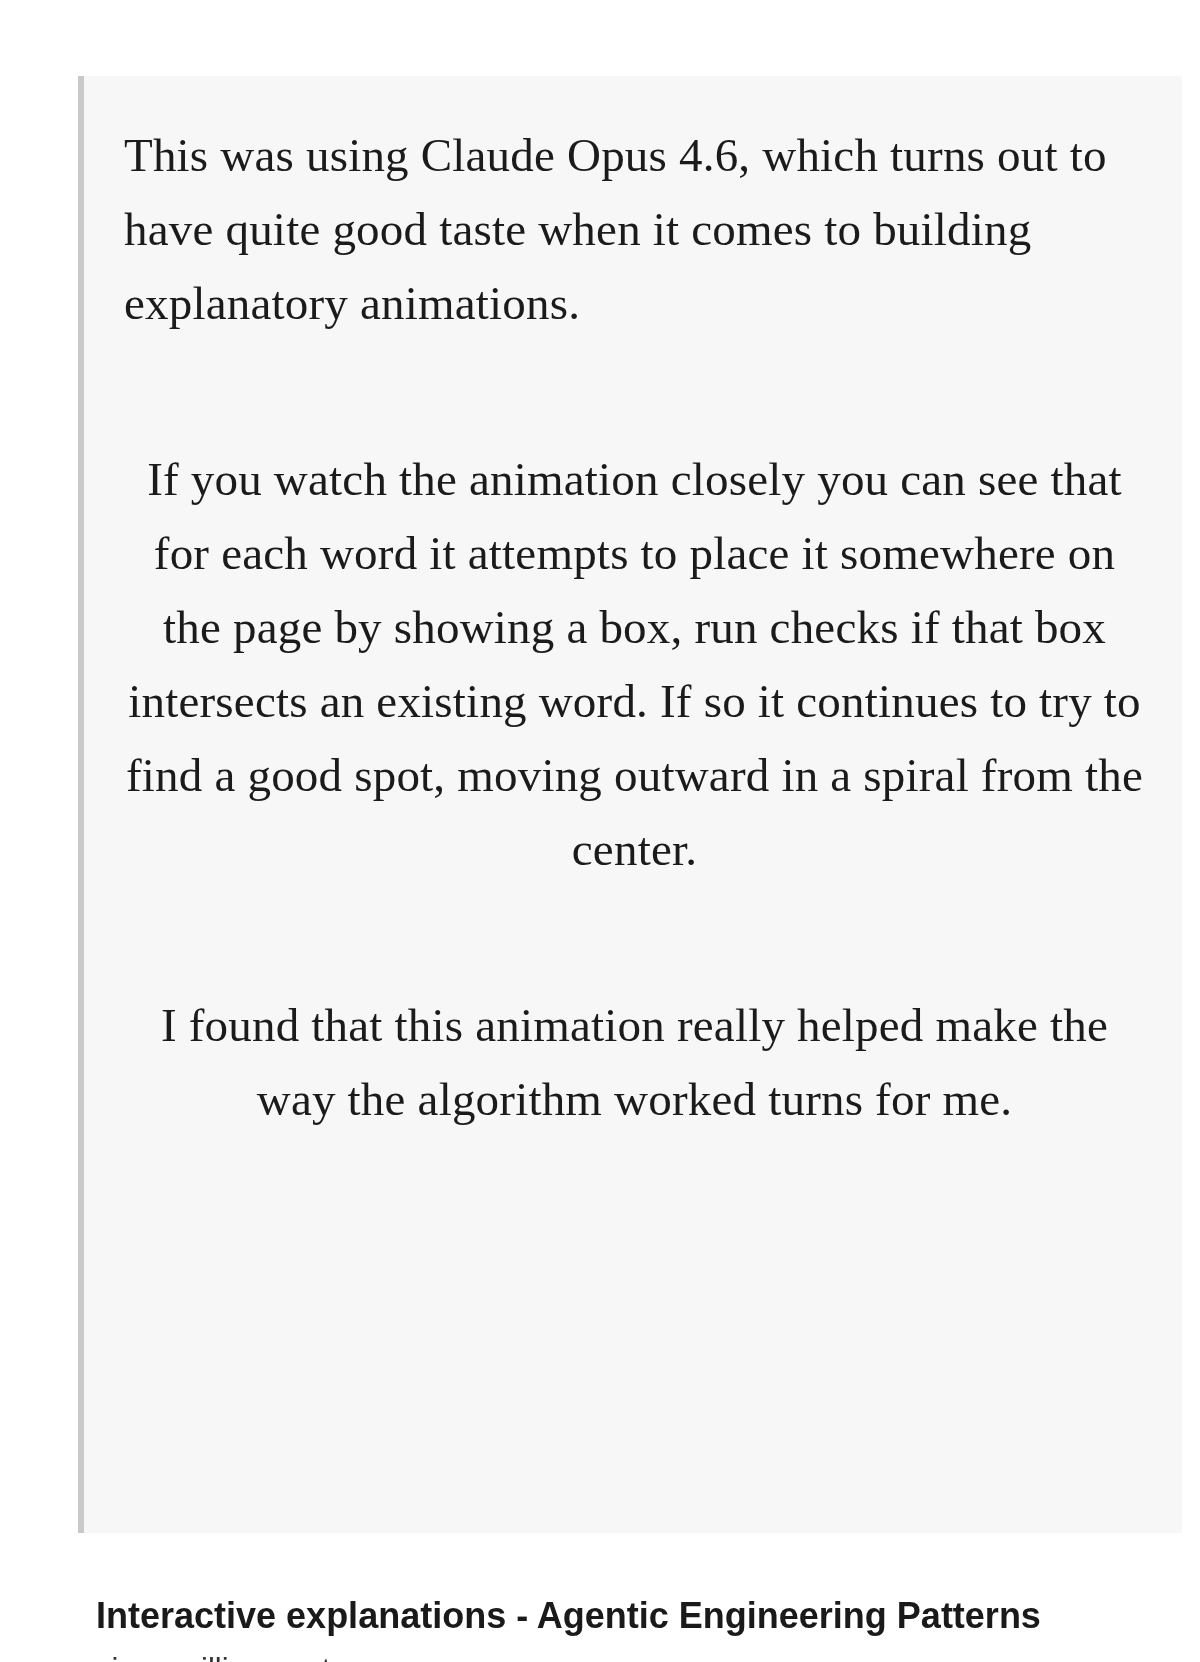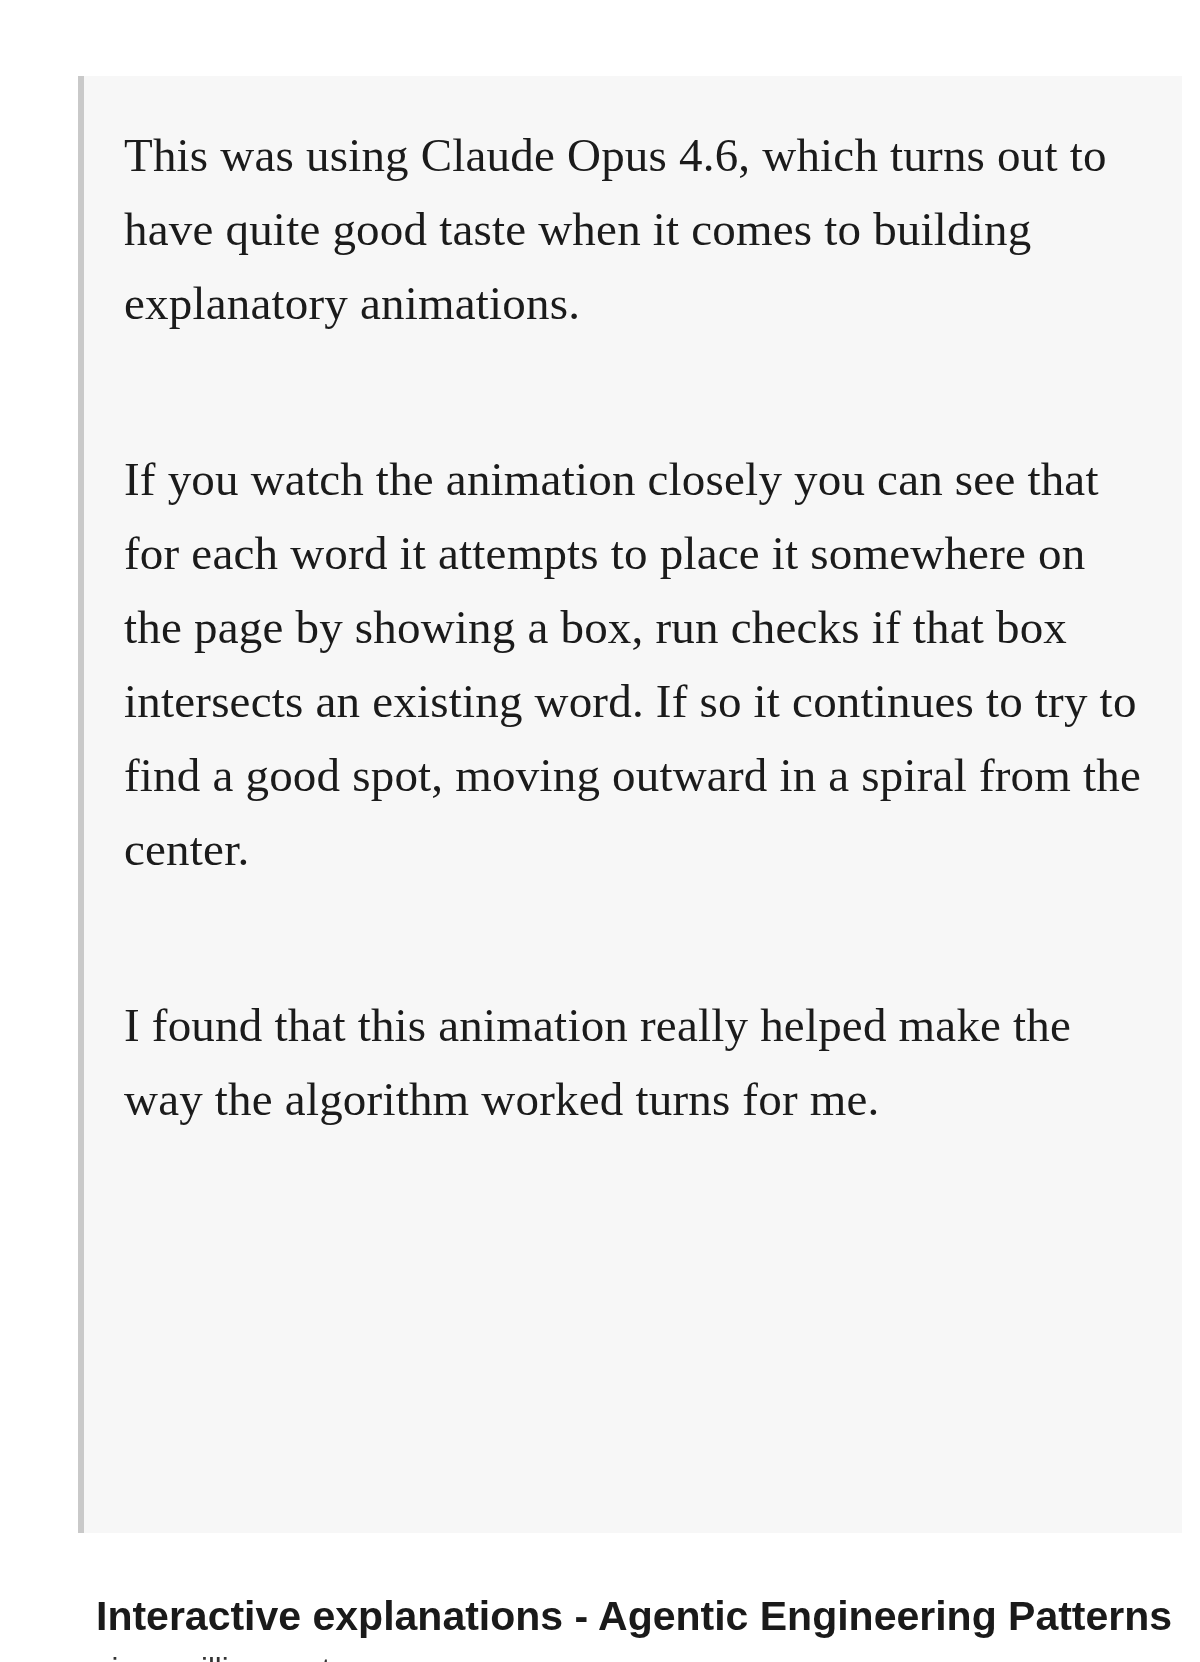--- a/index.html
+++ b/index.html
@@ -25,29 +25,30 @@
   }
   .quote-block p {
     font-family: "Liberation Serif", serif;
     font-size: 47px;
     line-height: 74px;
     color: #1b1b1b;
     letter-spacing: 0.2px;
   }
   .quote-block p + p {
     margin-top: 66px;
+    text-align: center;
   }
   .link-title {
     position: absolute;
     left: 42px;
     top: 1542px;
     width: 1120px;
     font-family: "Liberation Sans", sans-serif;
     font-weight: bold;
-    font-size: 41px;
+    font-size: 36px;
     line-height: 40px;
     color: #1a1a1a;
     text-decoration: none;
     display: block;
   }
   .link-domain {
     position: absolute;
     left: 42px;
     top: 1596px;
     width: 1120px;

